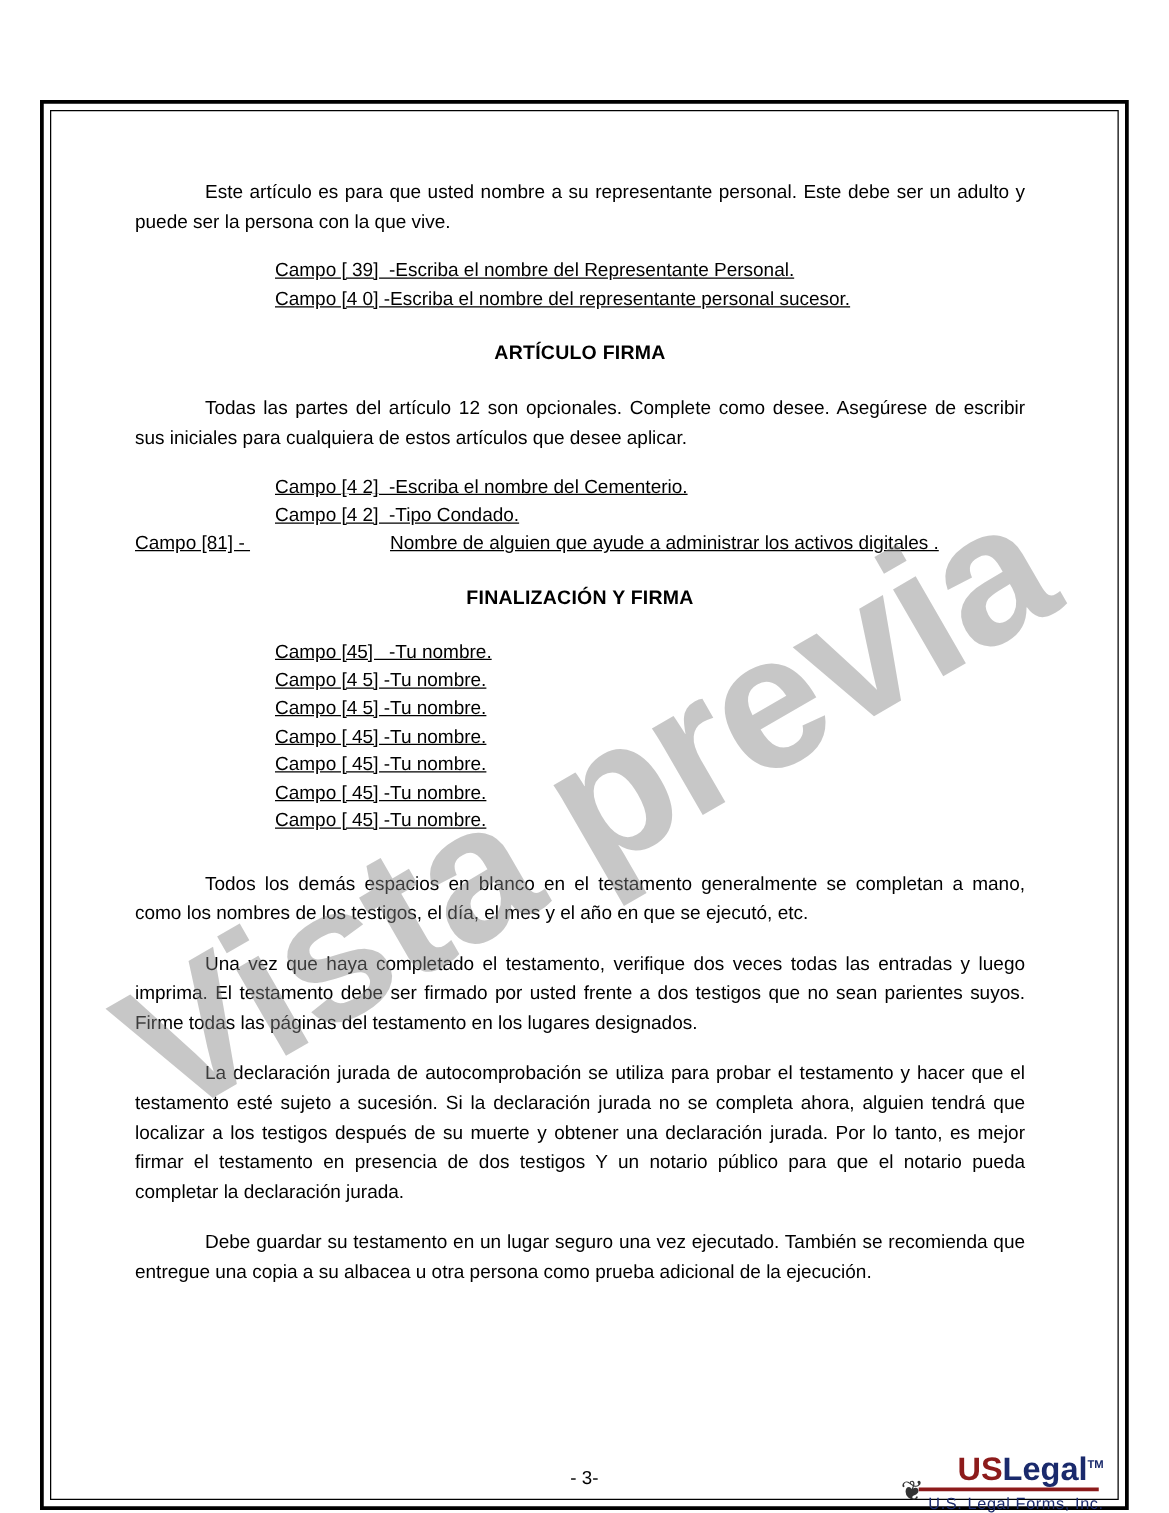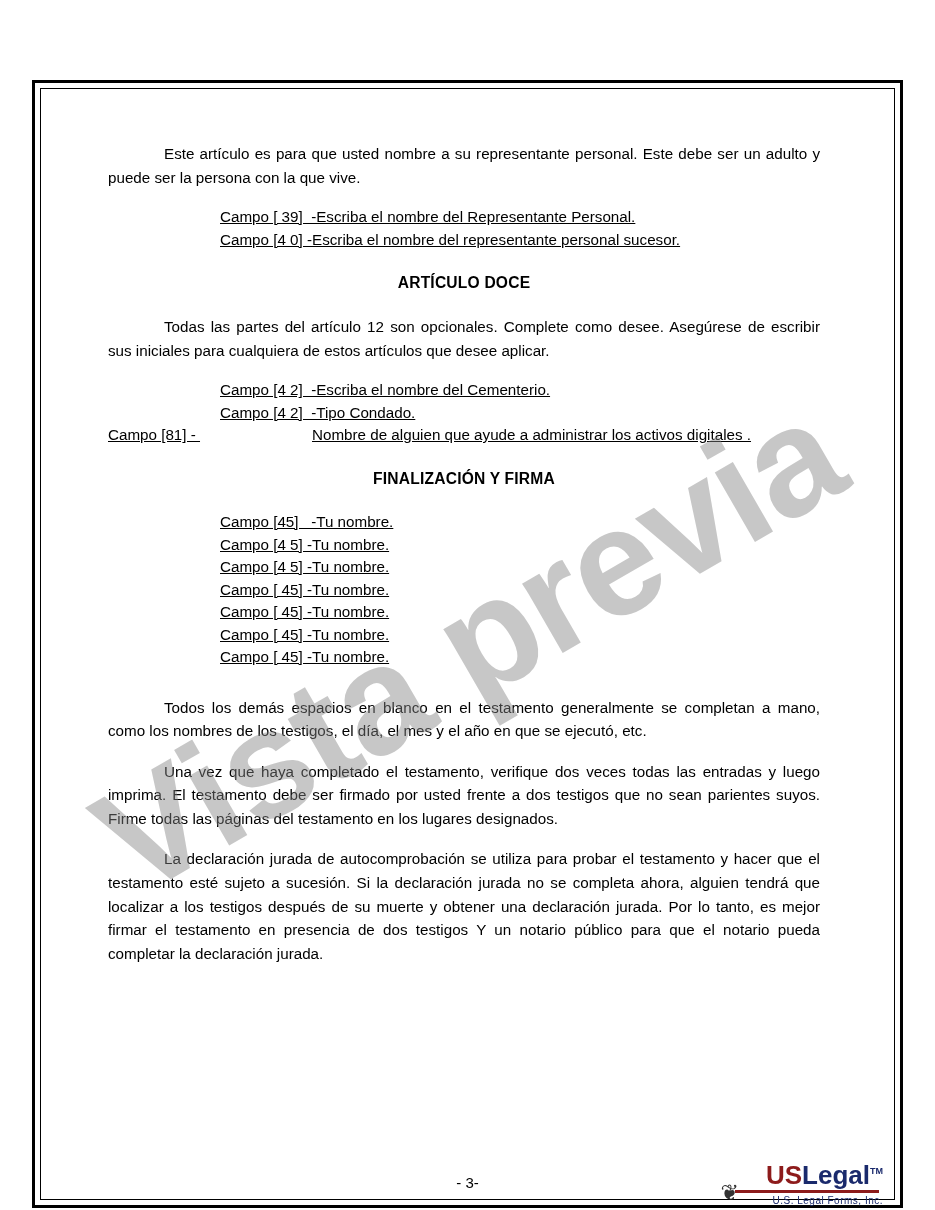--- a/index.html
+++ b/index.html
@@ -139,21 +139,21 @@
     font-weight: bold;
   }
   .logo-underline {
     margin-top: 2px;
     height: 3px;
     background: #8d1b1b;
     width: 144px;
   }
   .logo-sub {
     margin-top: 2px;
-    font-size: 10px;
+    font-size: 13px;
     color: #1a2a6c;
     letter-spacing: 0.5px;
     white-space: nowrap;
   }
   .flourish {
     position: absolute;
     right: 196px;
     top: 1138px;
     font-size: 22px;
     color: #333;
@@ -169,21 +169,21 @@
 
   <div class="content">
 
     <p class="para">Este artículo es para que usted nombre a su representante personal. Este debe ser un adulto y puede ser la persona con la que vive.</p>
 
     <ul class="field-list">
       <li>Campo [ 39]  -Escriba el nombre del Representante Personal.</li>
       <li>Campo [4 0] -Escriba el nombre del representante personal sucesor.</li>
     </ul>
 
-    <div class="heading">ARTÍCULO DOCE</div>
+    <div class="heading">ARTÍCULO FIRMA</div>
 
     <p class="para">Todas las partes del artículo 12 son opcionales. Complete como desee. Asegúrese de escribir sus iniciales para cualquiera de estos artículos que desee aplicar.</p>
 
     <ul class="field-list">
       <li>Campo [4 2]  -Escriba el nombre del Cementerio.</li>
       <li>Campo [4 2]  -Tipo Condado.</li>
       <li class="wrap"><span>Campo [81] - </span><span class="indent-inner"></span><span>Nombre de alguien que ayude a administrar los activos digitales .</span></li>
     </ul>
 
     <div class="heading">FINALIZACIÓN Y FIRMA</div>
@@ -196,20 +196,21 @@
       <li>Campo [ 45] -Tu nombre.</li>
       <li>Campo [ 45] -Tu nombre.</li>
       <li>Campo [ 45] -Tu nombre.</li>
     </ul>
 
     <div class="spacer-sm"></div>
 
     <p class="para">Todos los demás espacios en blanco en el testamento generalmente se completan a mano, como los nombres de los testigos, el día, el mes y el año en que se ejecutó, etc.</p>
     <p class="para">Una vez que haya completado el testamento, verifique dos veces todas las entradas y luego imprima. El testamento debe ser firmado por usted frente a dos testigos que no sean parientes suyos. Firme todas las páginas del testamento en los lugares designados.</p>
     <p class="para">La declaración jurada de autocomprobación se utiliza para probar el testamento y hacer que el testamento esté sujeto a sucesión. Si la declaración jurada no se completa ahora, alguien tendrá que localizar a los testigos después de su muerte y obtener una declaración jurada. Por lo tanto, es mejor firmar el testamento en presencia de dos testigos Y un notario público para que el notario pueda completar la declaración jurada.</p>
+    <p class="para">Debe guardar su testamento en un lugar seguro una vez ejecutado. También se recomienda que entregue una copia a su albacea u otra persona como prueba adicional de la ejecución.</p>
 
   </div>
 
   <div class="watermark">
     <div class="watermark-text">Vista previa</div>
   </div>
 
   <div class="page-number">- 3-</div>
 
   <div class="flourish">❦</div>

